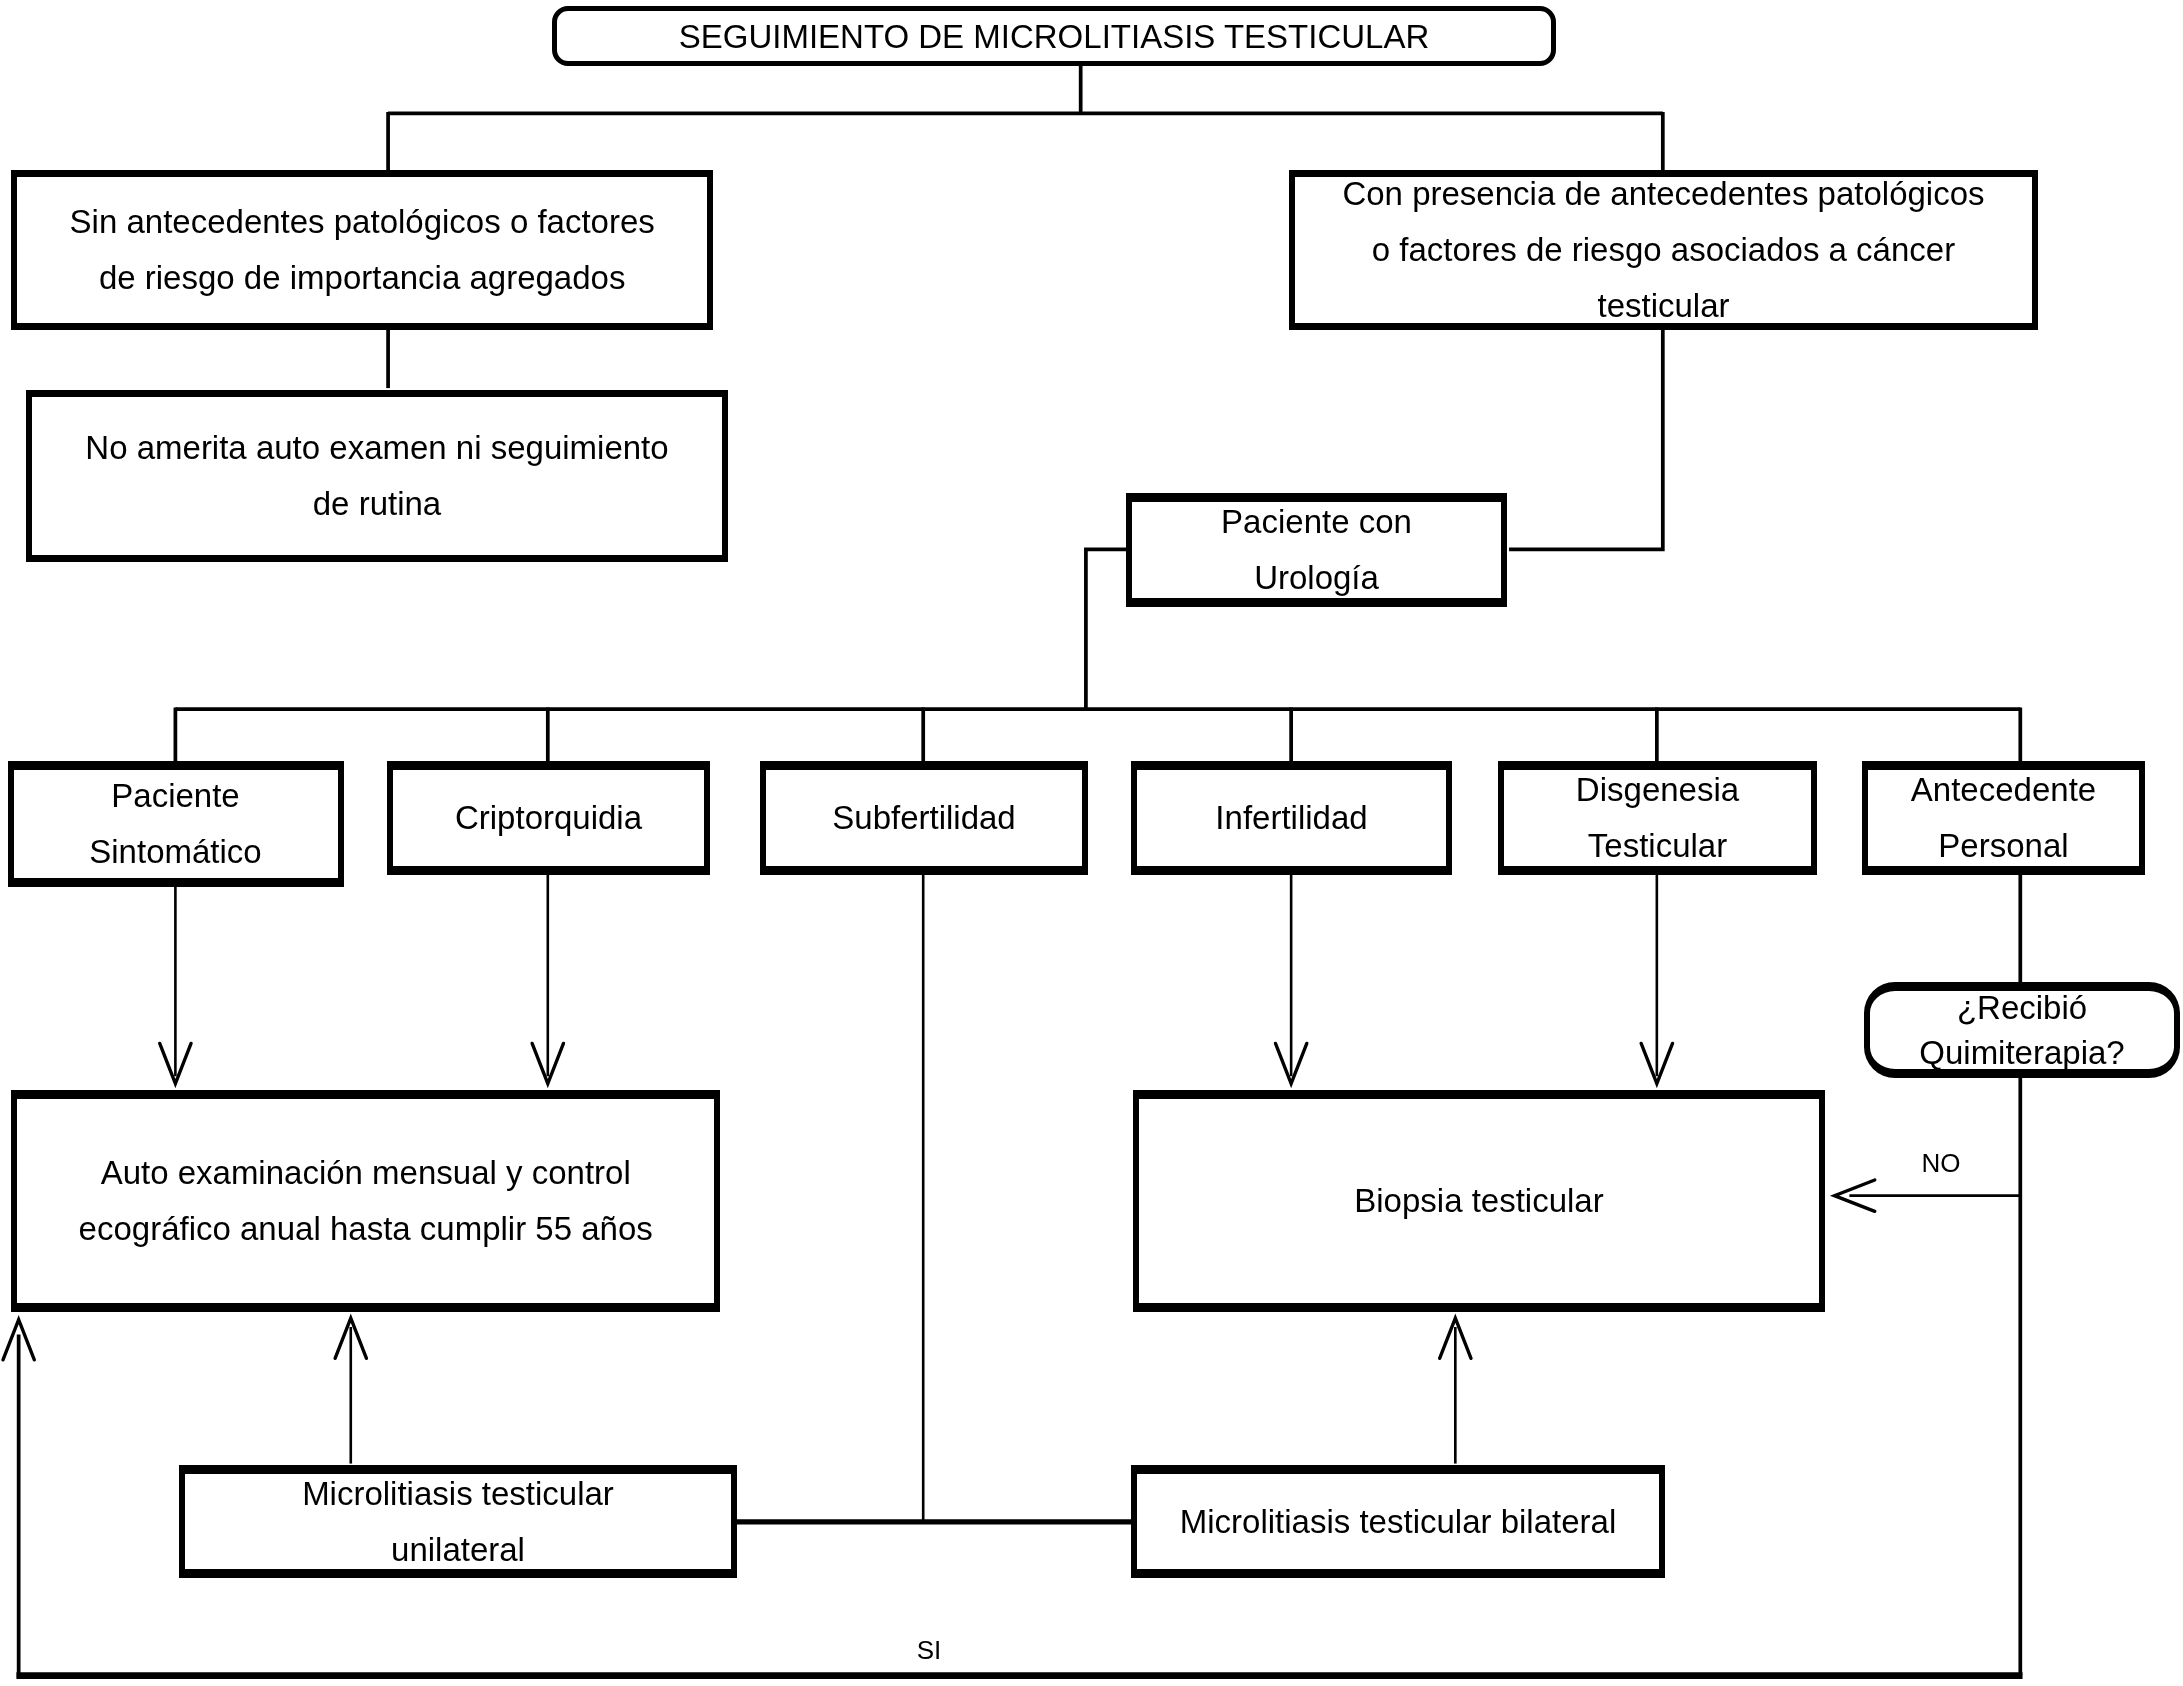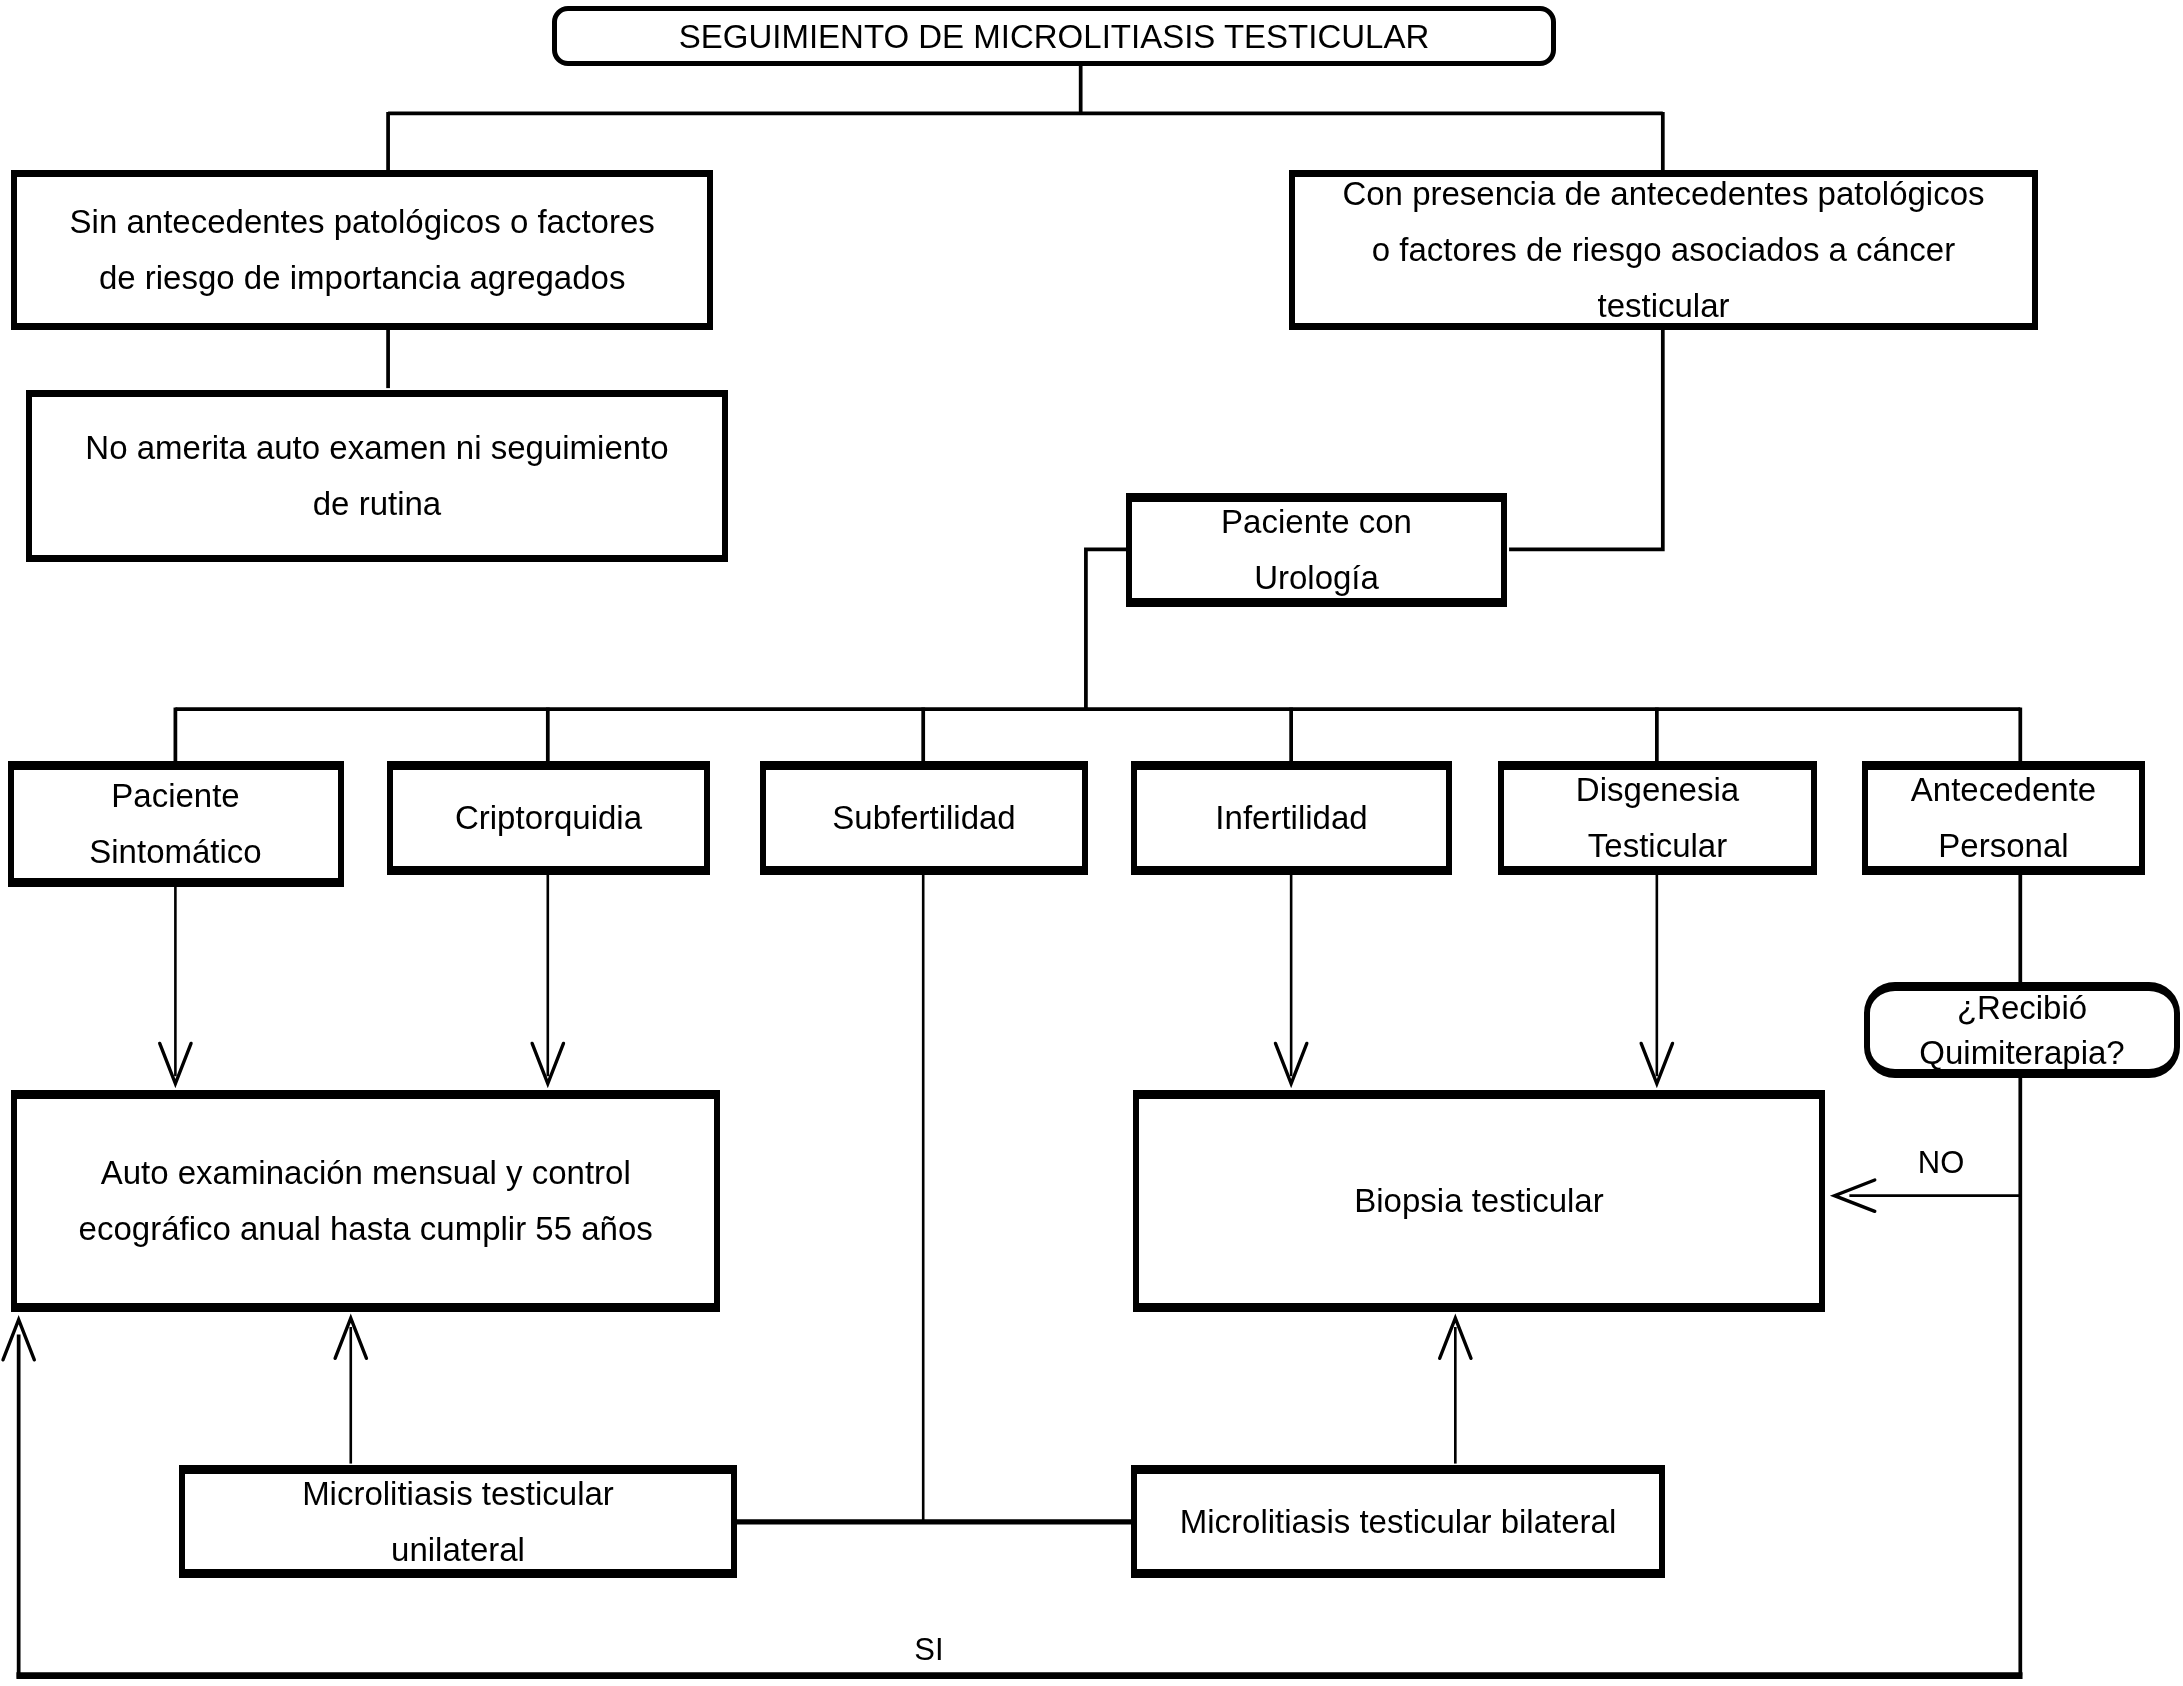--- a/index.html
+++ b/index.html
@@ -45,21 +45,21 @@
   .node.thick-node {
     border-width: 9.7px 6.7px;
   }
   .node.compact {
     line-height: 45px;
     border-radius: 31px;
   }
   .edge-label {
     position: absolute;
     transform: translate(-50%, -50%);
-    font-size: 31px;
+    font-size: 26px;
     line-height: 36px;
     white-space: pre;
     color: #000000;
     background: transparent;
   }
   .s { stroke: #000000; stroke-width: 5; fill: none; }
   .t { stroke: #000000; stroke-width: 3.5; fill: none; }
   .h { stroke: #000000; stroke-width: 4.5; fill: none; stroke-linecap: round; }
   .w { stroke: #000000; stroke-width: 7; fill: none; }
   .b { stroke: #000000; stroke-width: 9; fill: none; }

